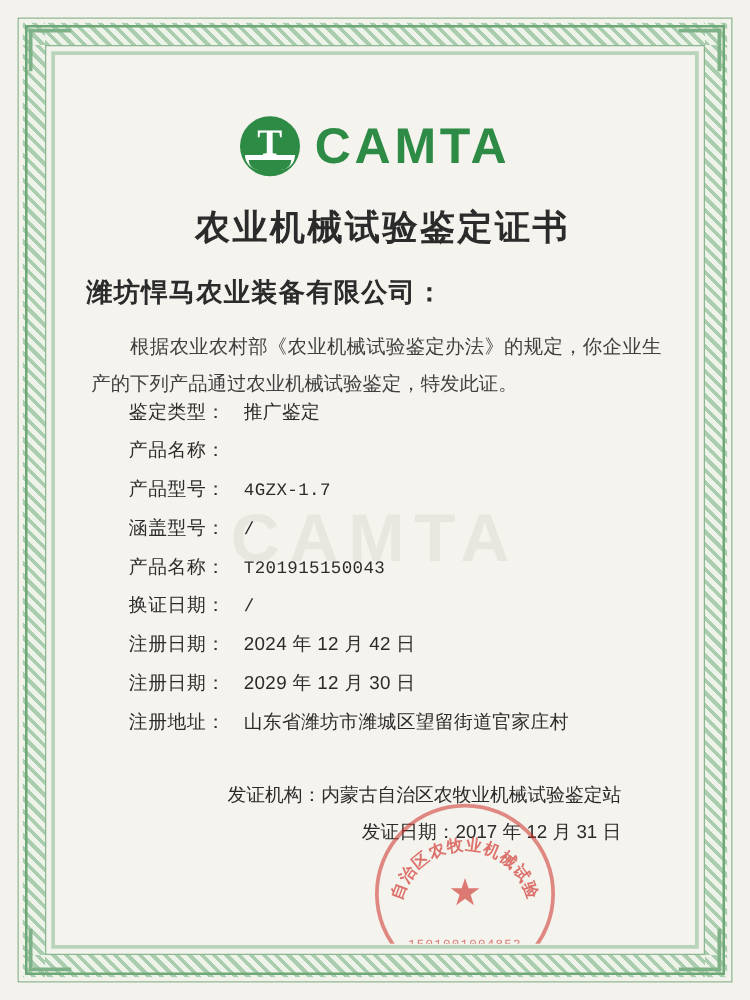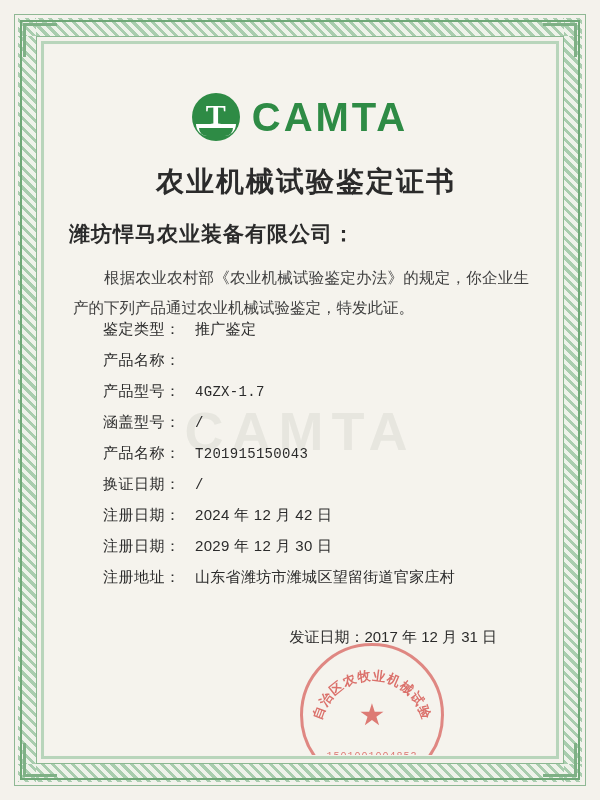--- a/index.html
+++ b/index.html
@@ -362,20 +362,23 @@
         <div class="field-value">2029 年 12 月 30 日</div>
       </div>
       <div class="field-row">
         <div class="field-label">注册地址：</div>
         <div class="field-value">山东省潍坊市潍城区望留街道官家庄村</div>
       </div>
     </div>
 
     <div class="issuer-block">
       <div>
+        <span>发证机构：</span><span>内蒙古自治区农牧业机械试验鉴定站</span>
+      </div>
+      <div>
         <span>发证日期：</span><span>2017 年 12 月 31 日</span>
       </div>
     </div>
 
     <div class="seal">
       <svg class="seal-arc" viewBox="0 0 138 138">
         <defs>
           <path id="arcpath" d="M 18,76 A 52,52 0 0 1 120,76"></path>
         </defs>
         <text>

